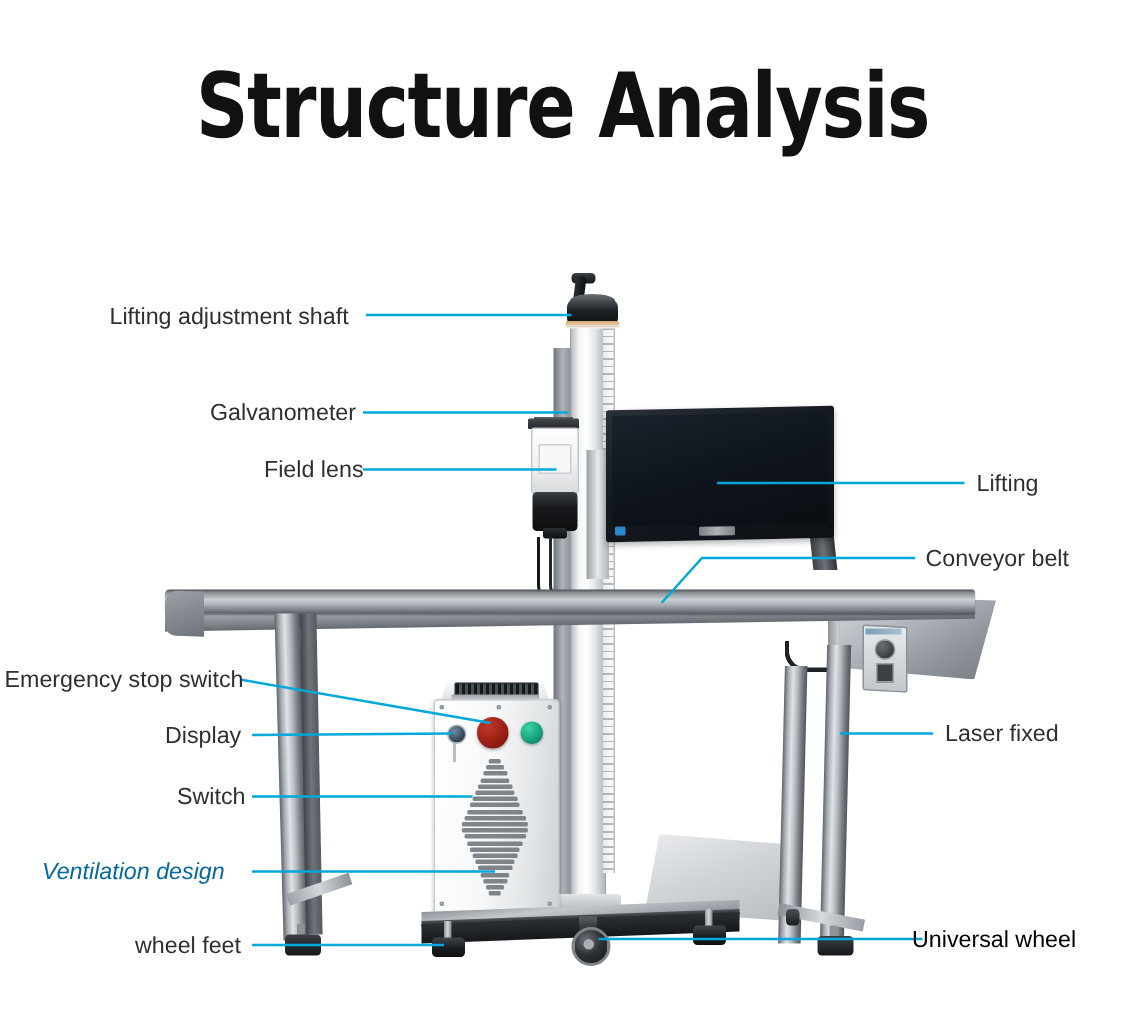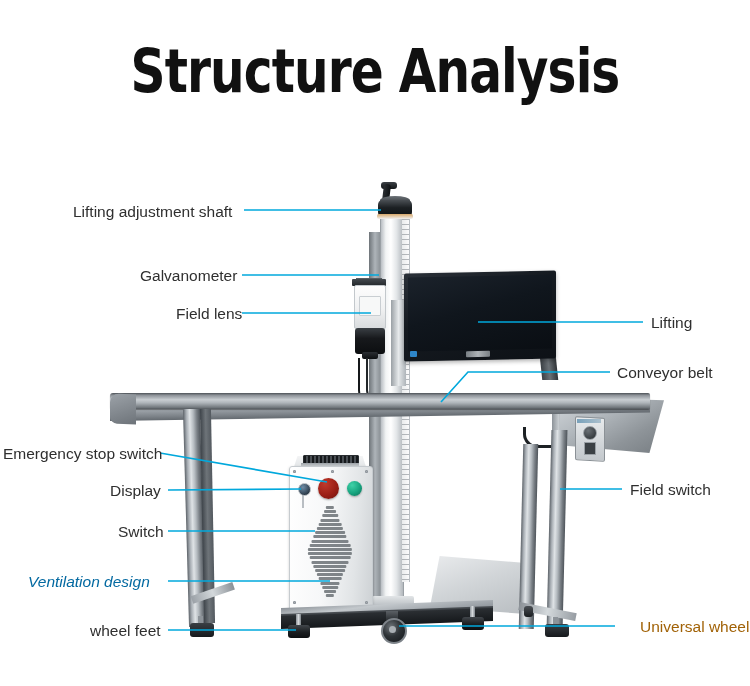--- a/index.html
+++ b/index.html
@@ -348,17 +348,17 @@
       <div class="lbl" style="left: 73px; top: 204px; color: rgb(47, 47, 47);">Lifting adjustment shaft</div>
       <div class="lbl" style="left: 140px; top: 268px; color: rgb(47, 47, 47);">Galvanometer</div>
       <div class="lbl" style="left: 176px; top: 306px; color: rgb(47, 47, 47);">Field lens</div>
       <div class="lbl" style="left: 3px; top: 446px; color: rgb(47, 47, 47);">Emergency stop switch</div>
       <div class="lbl" style="left: 110px; top: 483px; color: rgb(47, 47, 47);">Display</div>
       <div class="lbl" style="left: 118px; top: 524px; color: rgb(47, 47, 47);">Switch</div>
       <div class="lbl" style="left: 28px; top: 574px; color: #0369a1; font-style: italic;">Ventilation design</div>
       <div class="lbl" style="left: 90px; top: 623px; color: rgb(47, 47, 47);">wheel feet</div>
       <div class="lbl r" style="left: 651px; top: 315px; color: rgb(47, 47, 47);">Lifting</div>
       <div class="lbl r" style="left: 617px; top: 365px; color: rgb(47, 47, 47);">Conveyor belt</div>
-      <div class="lbl r" style="left: 630px; top: 482px; color: rgb(47, 47, 47);">Field switch</div>
-      <div class="lbl r" style="left: 640px; top: 619px; color: #a16207;">Universal wheel</div>
+      <div class="lbl r" style="left: 630px; top: 482px; color: rgb(47, 47, 47);">Laser fixed</div>
+      <div class="lbl r" style="left: 608px; top: 619px; color: #000000;">Universal wheel</div>
     </div>
 
 </div>
 
 </body></html>

